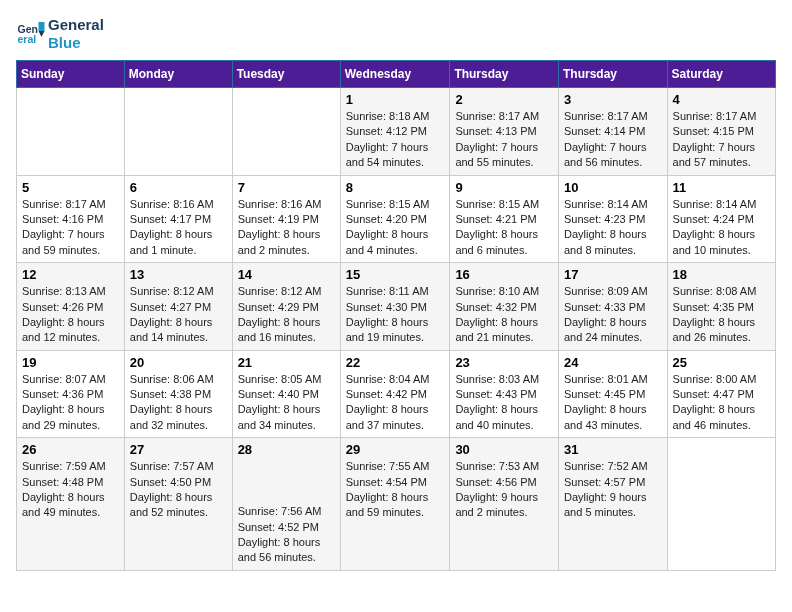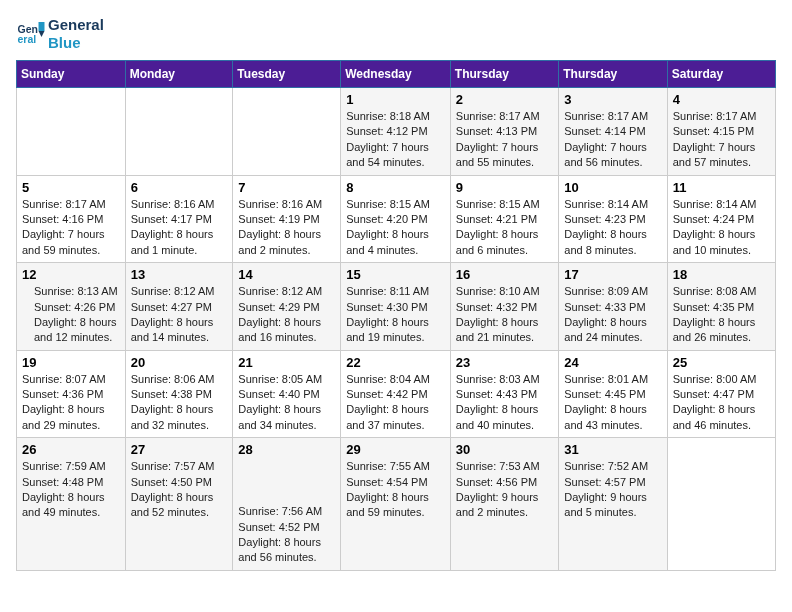--- a/index.html
+++ b/index.html
@@ -197,21 +197,21 @@
           <span class="day-number">11</span>
           <div class="day-info" style="white-space: pre-line;">Sunrise: 8:14 AM
 Sunset: 4:24 PM
 Daylight: 8 hours
 and 10 minutes.</div>
         </td>
       </tr>
       <tr>
         <td>
           <span class="day-number">12</span>
-          <div class="day-info" style="white-space: pre-line; margin-left: 12px;">Sunrise: 8:13 AM
+          <div class="day-info" style="white-space: pre-line;">Sunrise: 8:13 AM
 Sunset: 4:26 PM
 Daylight: 8 hours
 and 12 minutes.</div>
         </td>
         <td>
           <span class="day-number">13</span>
           <div class="day-info" style="white-space: pre-line;">Sunrise: 8:12 AM
 Sunset: 4:27 PM
 Daylight: 8 hours
 and 14 minutes.</div>

